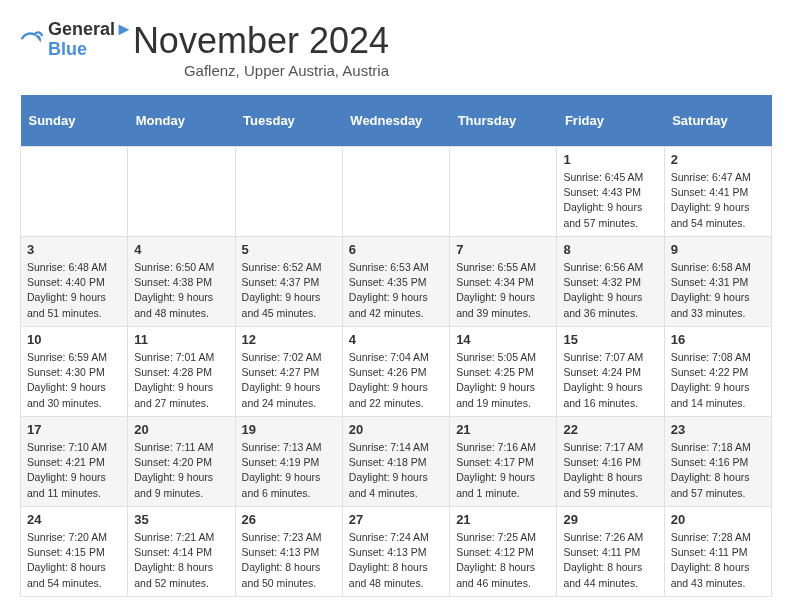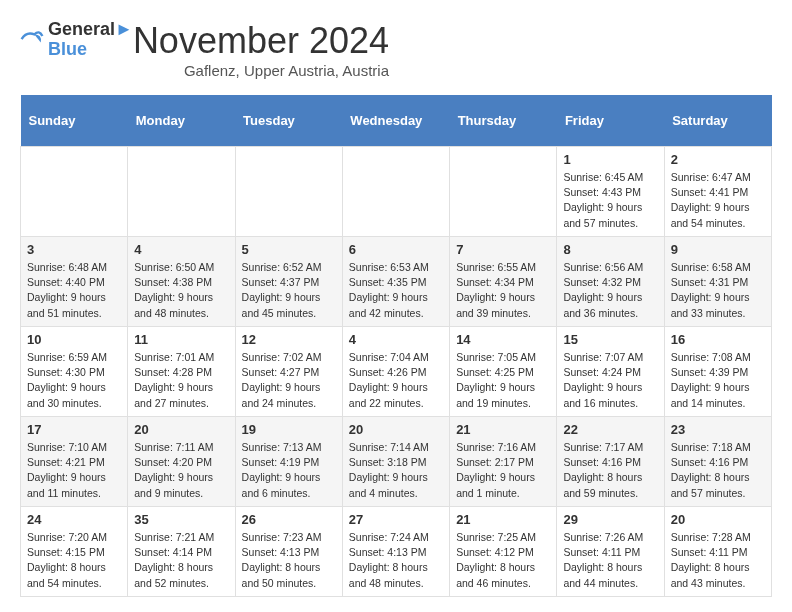--- a/index.html
+++ b/index.html
@@ -203,34 +203,34 @@
 Daylight: 9 hours and 24 minutes.</div>
         </td>
         <td>
           <span class="day-num">4</span>
           <div class="day-info">Sunrise: 7:04 AM
 Sunset: 4:26 PM
 Daylight: 9 hours and 22 minutes.</div>
         </td>
         <td>
           <span class="day-num">14</span>
-          <div class="day-info">Sunrise: 7:05 AM
+          <div class="day-info">Sunrise: 5:05 AM
 Sunset: 4:25 PM
 Daylight: 9 hours and 19 minutes.</div>
         </td>
         <td>
           <span class="day-num">15</span>
           <div class="day-info">Sunrise: 7:07 AM
 Sunset: 4:24 PM
 Daylight: 9 hours and 16 minutes.</div>
         </td>
         <td>
           <span class="day-num">16</span>
           <div class="day-info">Sunrise: 7:08 AM
-Sunset: 4:39 PM
+Sunset: 4:22 PM
 Daylight: 9 hours and 14 minutes.</div>
         </td>
       </tr>
       <tr>
         <td>
           <span class="day-num">17</span>
           <div class="day-info">Sunrise: 7:10 AM
 Sunset: 4:21 PM
 Daylight: 9 hours and 11 minutes.</div>
         </td>
@@ -242,27 +242,27 @@
         </td>
         <td>
           <span class="day-num">19</span>
           <div class="day-info">Sunrise: 7:13 AM
 Sunset: 4:19 PM
 Daylight: 9 hours and 6 minutes.</div>
         </td>
         <td>
           <span class="day-num">20</span>
           <div class="day-info">Sunrise: 7:14 AM
-Sunset: 3:18 PM
+Sunset: 4:18 PM
 Daylight: 9 hours and 4 minutes.</div>
         </td>
         <td>
           <span class="day-num">21</span>
           <div class="day-info">Sunrise: 7:16 AM
-Sunset: 2:17 PM
+Sunset: 4:17 PM
 Daylight: 9 hours and 1 minute.</div>
         </td>
         <td>
           <span class="day-num">22</span>
           <div class="day-info">Sunrise: 7:17 AM
 Sunset: 4:16 PM
 Daylight: 8 hours and 59 minutes.</div>
         </td>
         <td>
           <span class="day-num">23</span>

